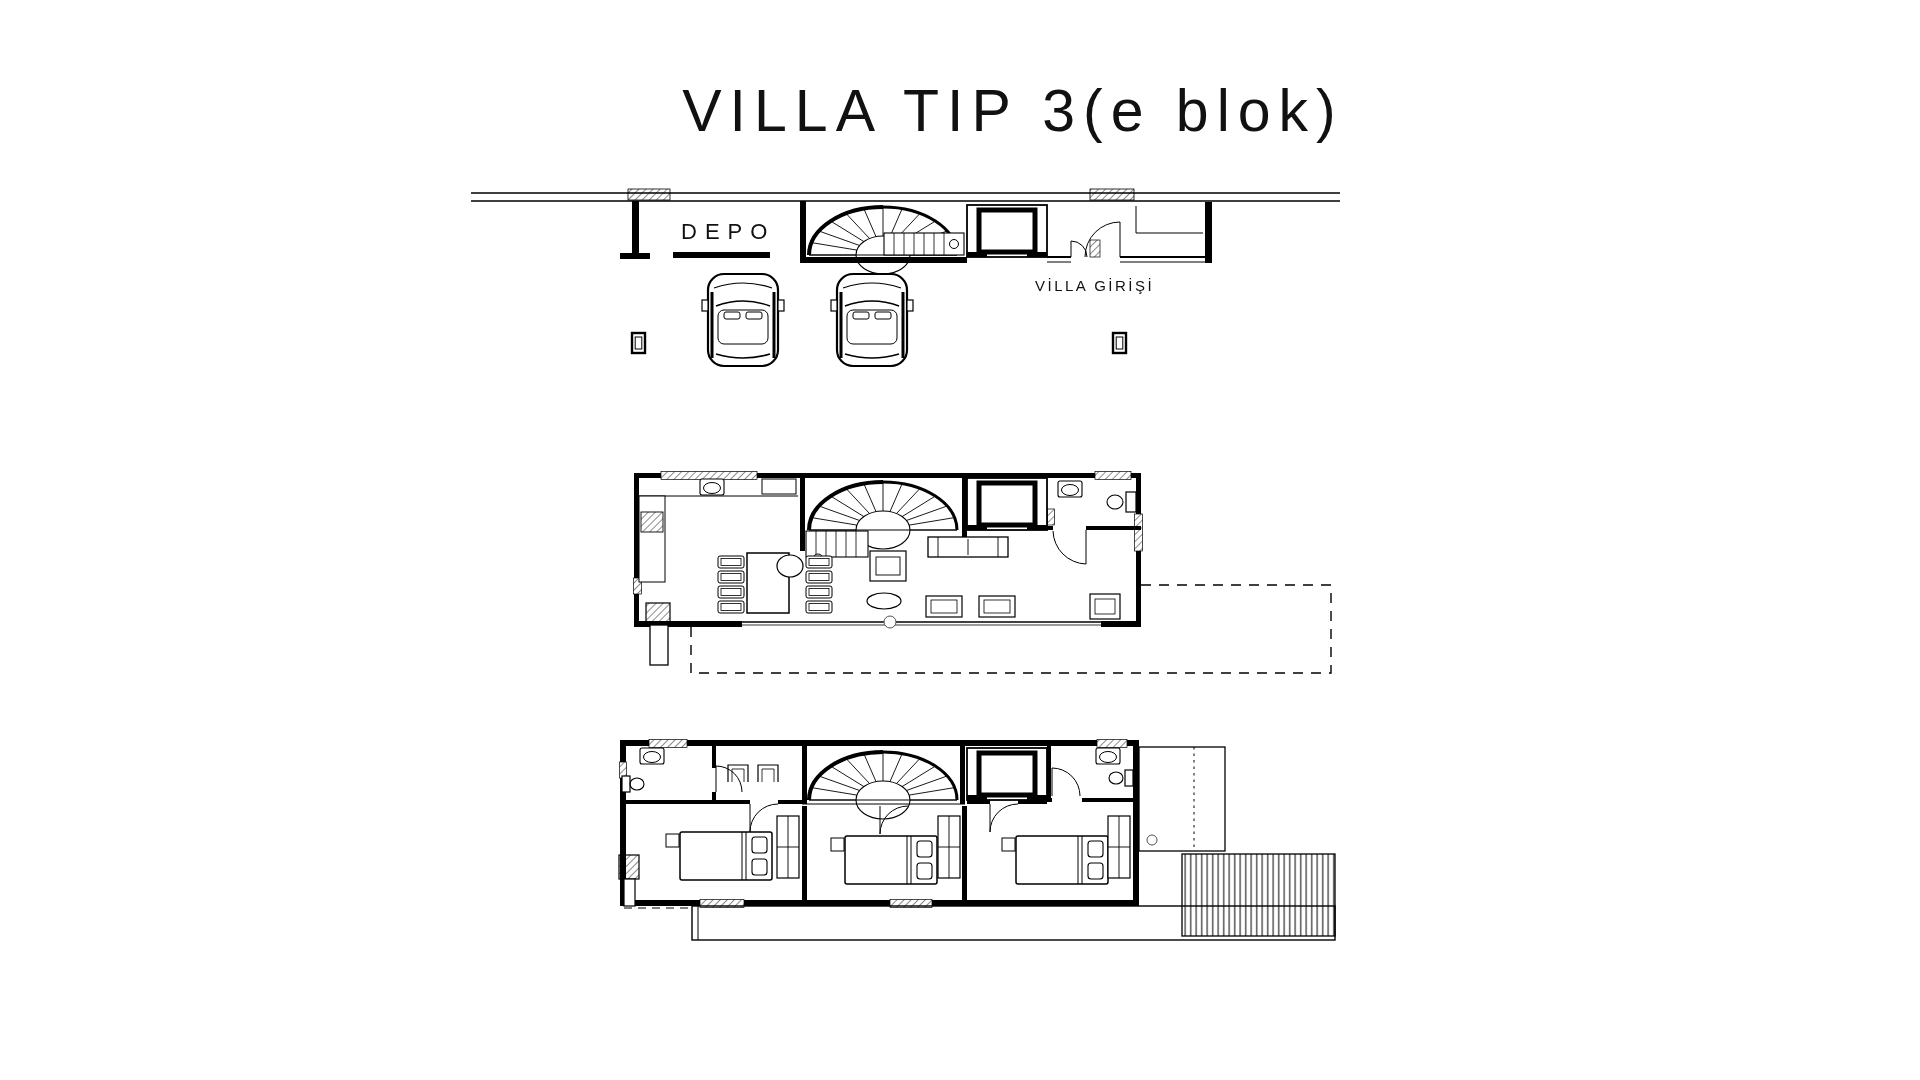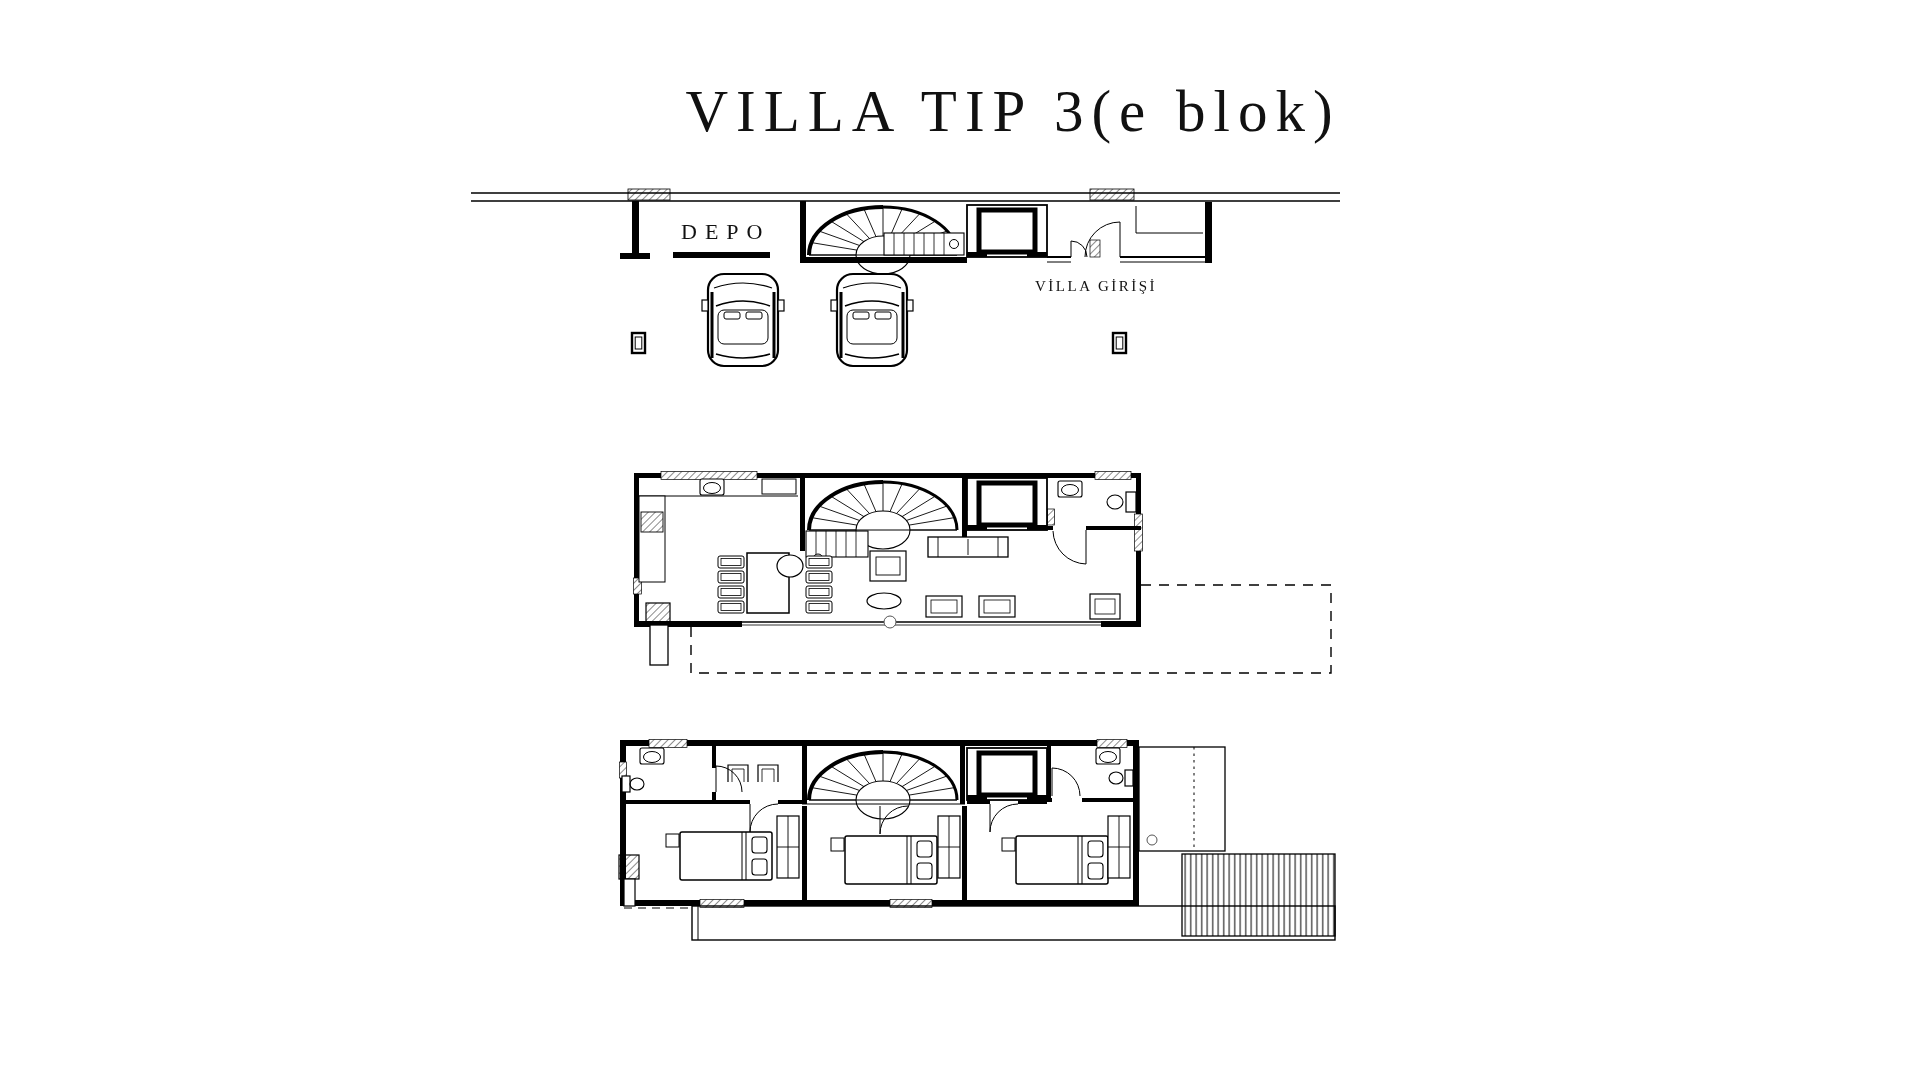--- a/index.html
+++ b/index.html
@@ -1,17 +1,17 @@
 <!DOCTYPE html>
 <html><head>
 <meta charset="utf-8">
 <style>
   html,body{margin:0;padding:0;background:#ffffff;}
   .stage{position:relative;width:1920px;height:1080px;background:#ffffff;overflow:hidden;
-         font-family:Liberation Serif, serif;}
+         font-family:Liberation Sans, sans-serif;}
   svg{display:block}
   text{fill:#111;}
   .ln{stroke:#000;fill:none;}
   .fill{fill:#000;stroke:none;}
   .wht{fill:#fff;}
 </style>
 </head>
 <body>
 
 <div class="stage">

